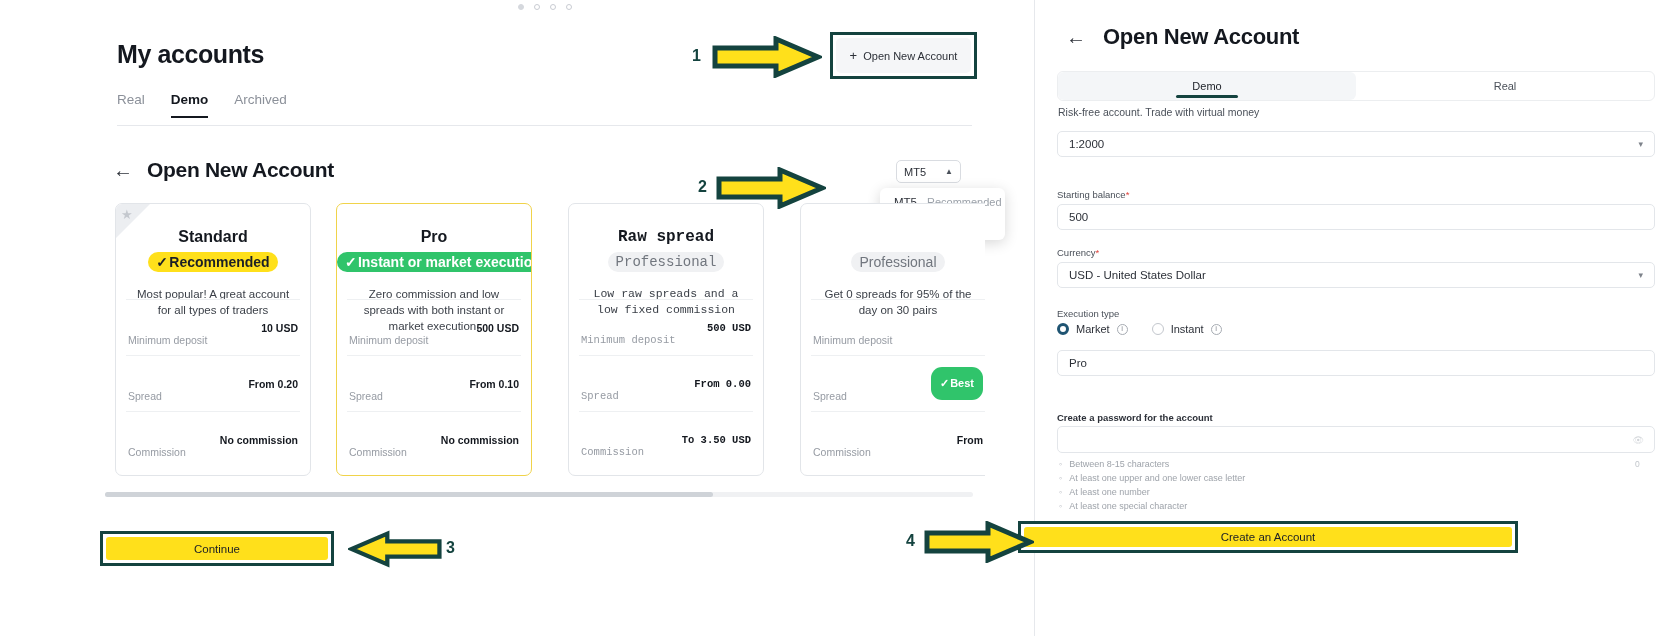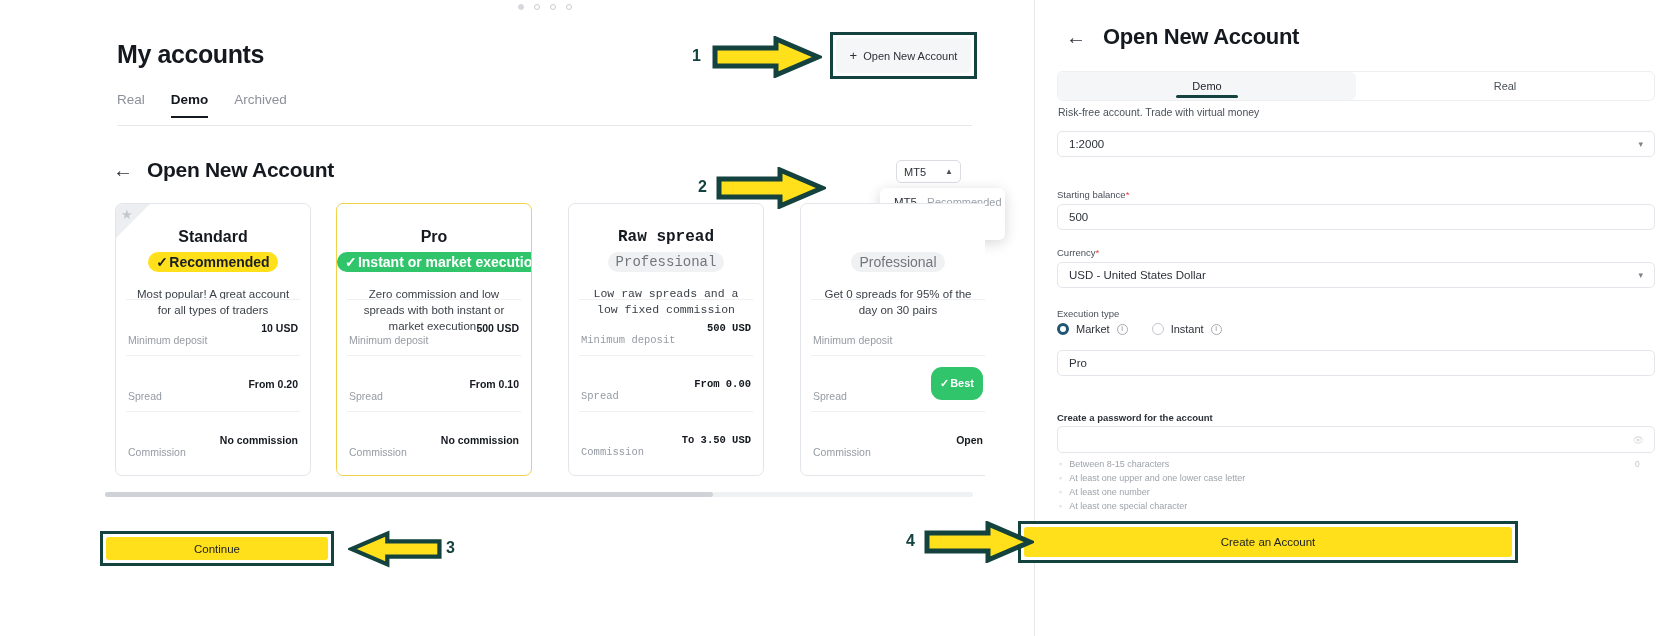--- a/index.html
+++ b/index.html
@@ -108,21 +108,21 @@
 
   .pwd-label { position:absolute; left:22px; top:412px; font-size:9.5px; font-weight:bold; color:#2c3038; }
   .pwd-box { position:absolute; left:22px; top:426px; width:598px; height:27px; border:1px solid #e3e6ea; border-radius:5px; background:#fff; display:flex; align-items:center; justify-content:flex-end; padding:0 10px; }
   .eye { font-size:9px; color:#d2d5d9; cursor:pointer; }
   .pwd-count { position:absolute; left:600px; top:459px; font-size:8.5px; color:#c2c6cb; }
 
   .rules { position:absolute; left:24px; top:457px; }
   .rule { display:flex; align-items:center; gap:7px; font-size:9px; color:#9ea3aa; line-height:14px; }
   .rule .o { font-size:9px; color:#b6bac0; }
 
-  .btn-create-wrap { position:absolute; left:1018px; top:521px; width:500px; height:42px; border:3px solid #14433f; background:#fff; }
+  .btn-create-wrap { position:absolute; left:1018px; top:521px; width:500px; height:32px; border:3px solid #14433f; background:#fff; }
   .btn-create { position:absolute; inset:3px; background:#ffe01b; border-radius:3px; display:flex; align-items:center; justify-content:center; font-size:11.5px; color:#1b1f26; cursor:pointer; }
 </style>
 </head>
 <body>
 
 <div class="page">
 
   <div class="dots">
     <span class="dot filled"></span>
     <span class="dot"></span>
@@ -259,21 +259,21 @@
           <div class="spec">
             <span class="k">Minimum deposit</span>
             <span class="v"></span>
           </div>
           <div class="spec">
             <span class="k">Spread</span>
             <span class="badge-best"><span>✓ </span><span>Best</span></span>
           </div>
           <div class="spec">
             <span class="k">Commission</span>
-            <span class="v">Open</span>
+            <span class="v">From</span>
           </div>
         </div>
       </div>
 
     </div>
 
     <div class="hscroll-track"></div>
     <div class="hscroll-thumb"></div>
 
     <div class="btn-continue-wrap">

